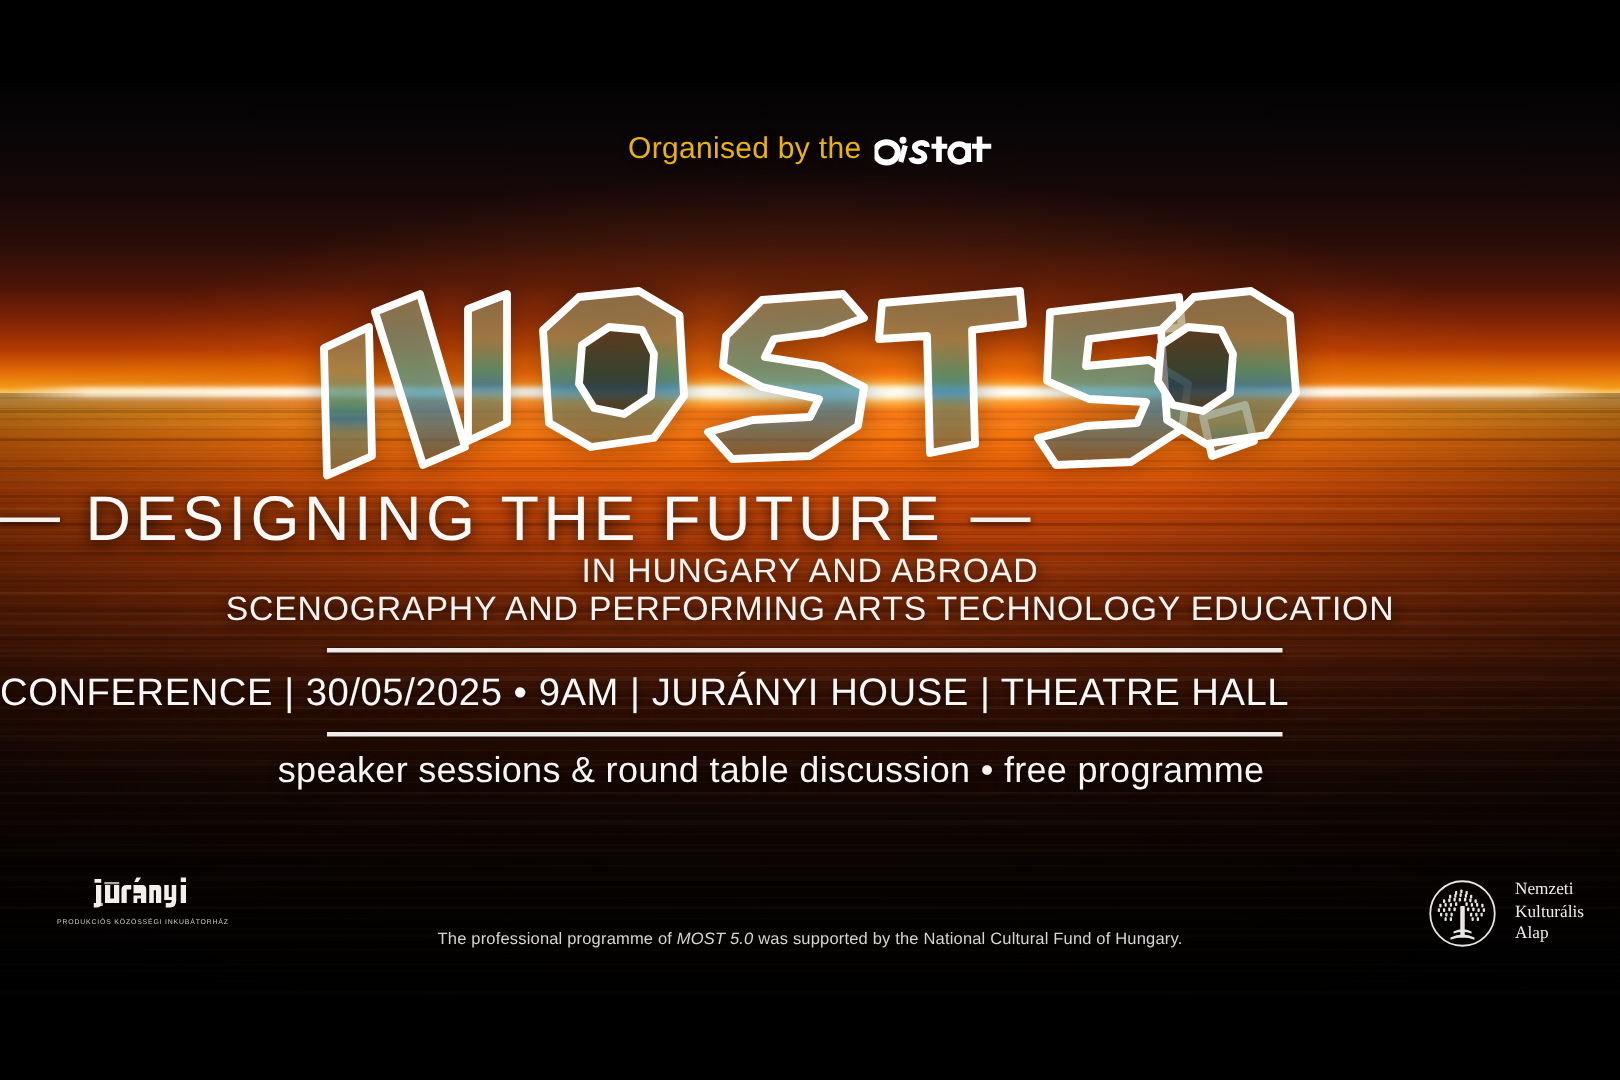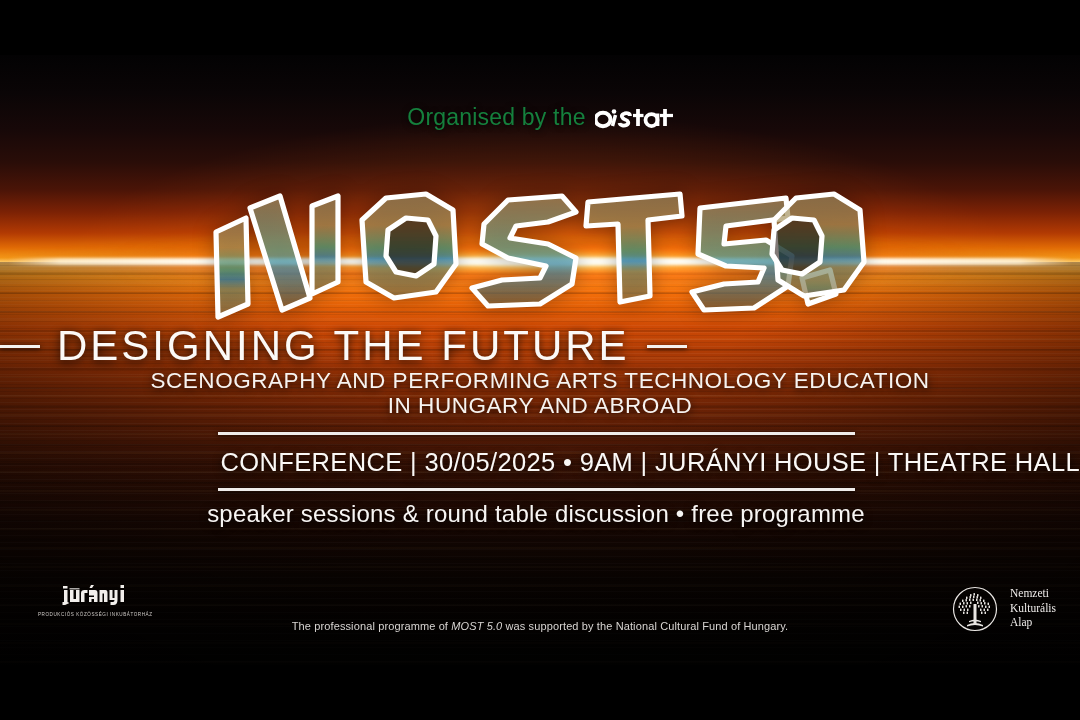--- a/index.html
+++ b/index.html
@@ -142,24 +142,23 @@
 
   
   #content{
     position:absolute; left:0; top:0; width:1080px; height:720px; z-index:30;
   }
 
   
   .organiser{
     position:absolute; top:88px; left:0; width:1080px;
     display:flex; align-items:center; justify-content:center; gap:9px;
-    color:#15803d;
-    font-size:23px; letter-spacing:.2px;
+    color:#eab308;
+    font-size:20px; letter-spacing:.2px;
     text-shadow:0 1px 6px rgba(0,0,0,.85);
-    margin-top:16px;
   }
   .oistat-mark{ display:block; }
 
   
   .wordmark{
     position:absolute; left:0; top:186px; width:1080px;
     display:flex; justify-content:center;
   }
   .wordmark svg{ display:block; filter:drop-shadow(0 0 10px rgba(0,0,0,.35)); }
 
@@ -191,33 +190,32 @@
   .rule{
     position:absolute; left:218px; width:637px; height:3px;
     background:#efecea;
     box-shadow:0 1px 5px rgba(0,0,0,.75);
   }
   .rule-top{ top:432px; }
   .rule-bottom{ top:488px; }
 
   .details{
     position:absolute; top:448px; left:0; width:1080px;
-    text-align:right;
+    text-align:left;
     color:#faf8f6;
     font-size:25.5px; letter-spacing:.35px;
     text-shadow:0 2px 8px rgba(0,0,0,.9);
   }
 
   .strapline{
     position:absolute; top:500px; left:0; width:1028px;
     text-align:center;
     color:#f7f5f3;
     font-size:24px; letter-spacing:.2px;
     text-shadow:0 2px 8px rgba(0,0,0,.9);
-    margin-left:22px;
   }
 
   
   .footer-note{
     position:absolute; top:620px; left:0; width:1080px;
     text-align:center;
     color:#d8d5d2;
     font-size:11px; letter-spacing:.12px;
   }
   .footer-note i{ font-style:italic; }
@@ -344,22 +342,22 @@
       </svg>
     </div>
 
     <div class="tagline">
       <span class="tag-dash"></span>
       <span>DESIGNING THE FUTURE</span>
       <span class="tag-dash"></span>
     </div>
 
     <div class="subtitle">
+      <span>IN HUNGARY AND ABROAD</span>
       <span>SCENOGRAPHY AND PERFORMING ARTS TECHNOLOGY EDUCATION</span>
-      <span>IN HUNGARY AND ABROAD</span>
     </div>
 
     <div class="rule rule-top"></div>
     <div class="details">CONFERENCE | 30/05/2025 • 9AM | JURÁNYI HOUSE | THEATRE HALL</div>
     <div class="rule rule-bottom"></div>
 
     <div class="strapline">speaker sessions &amp; round table discussion • free programme</div>
 
     <div class="footer-note">
       <span>The professional programme of </span><i>MOST 5.0</i><span> was supported by the National Cultural Fund of Hungary.</span>

